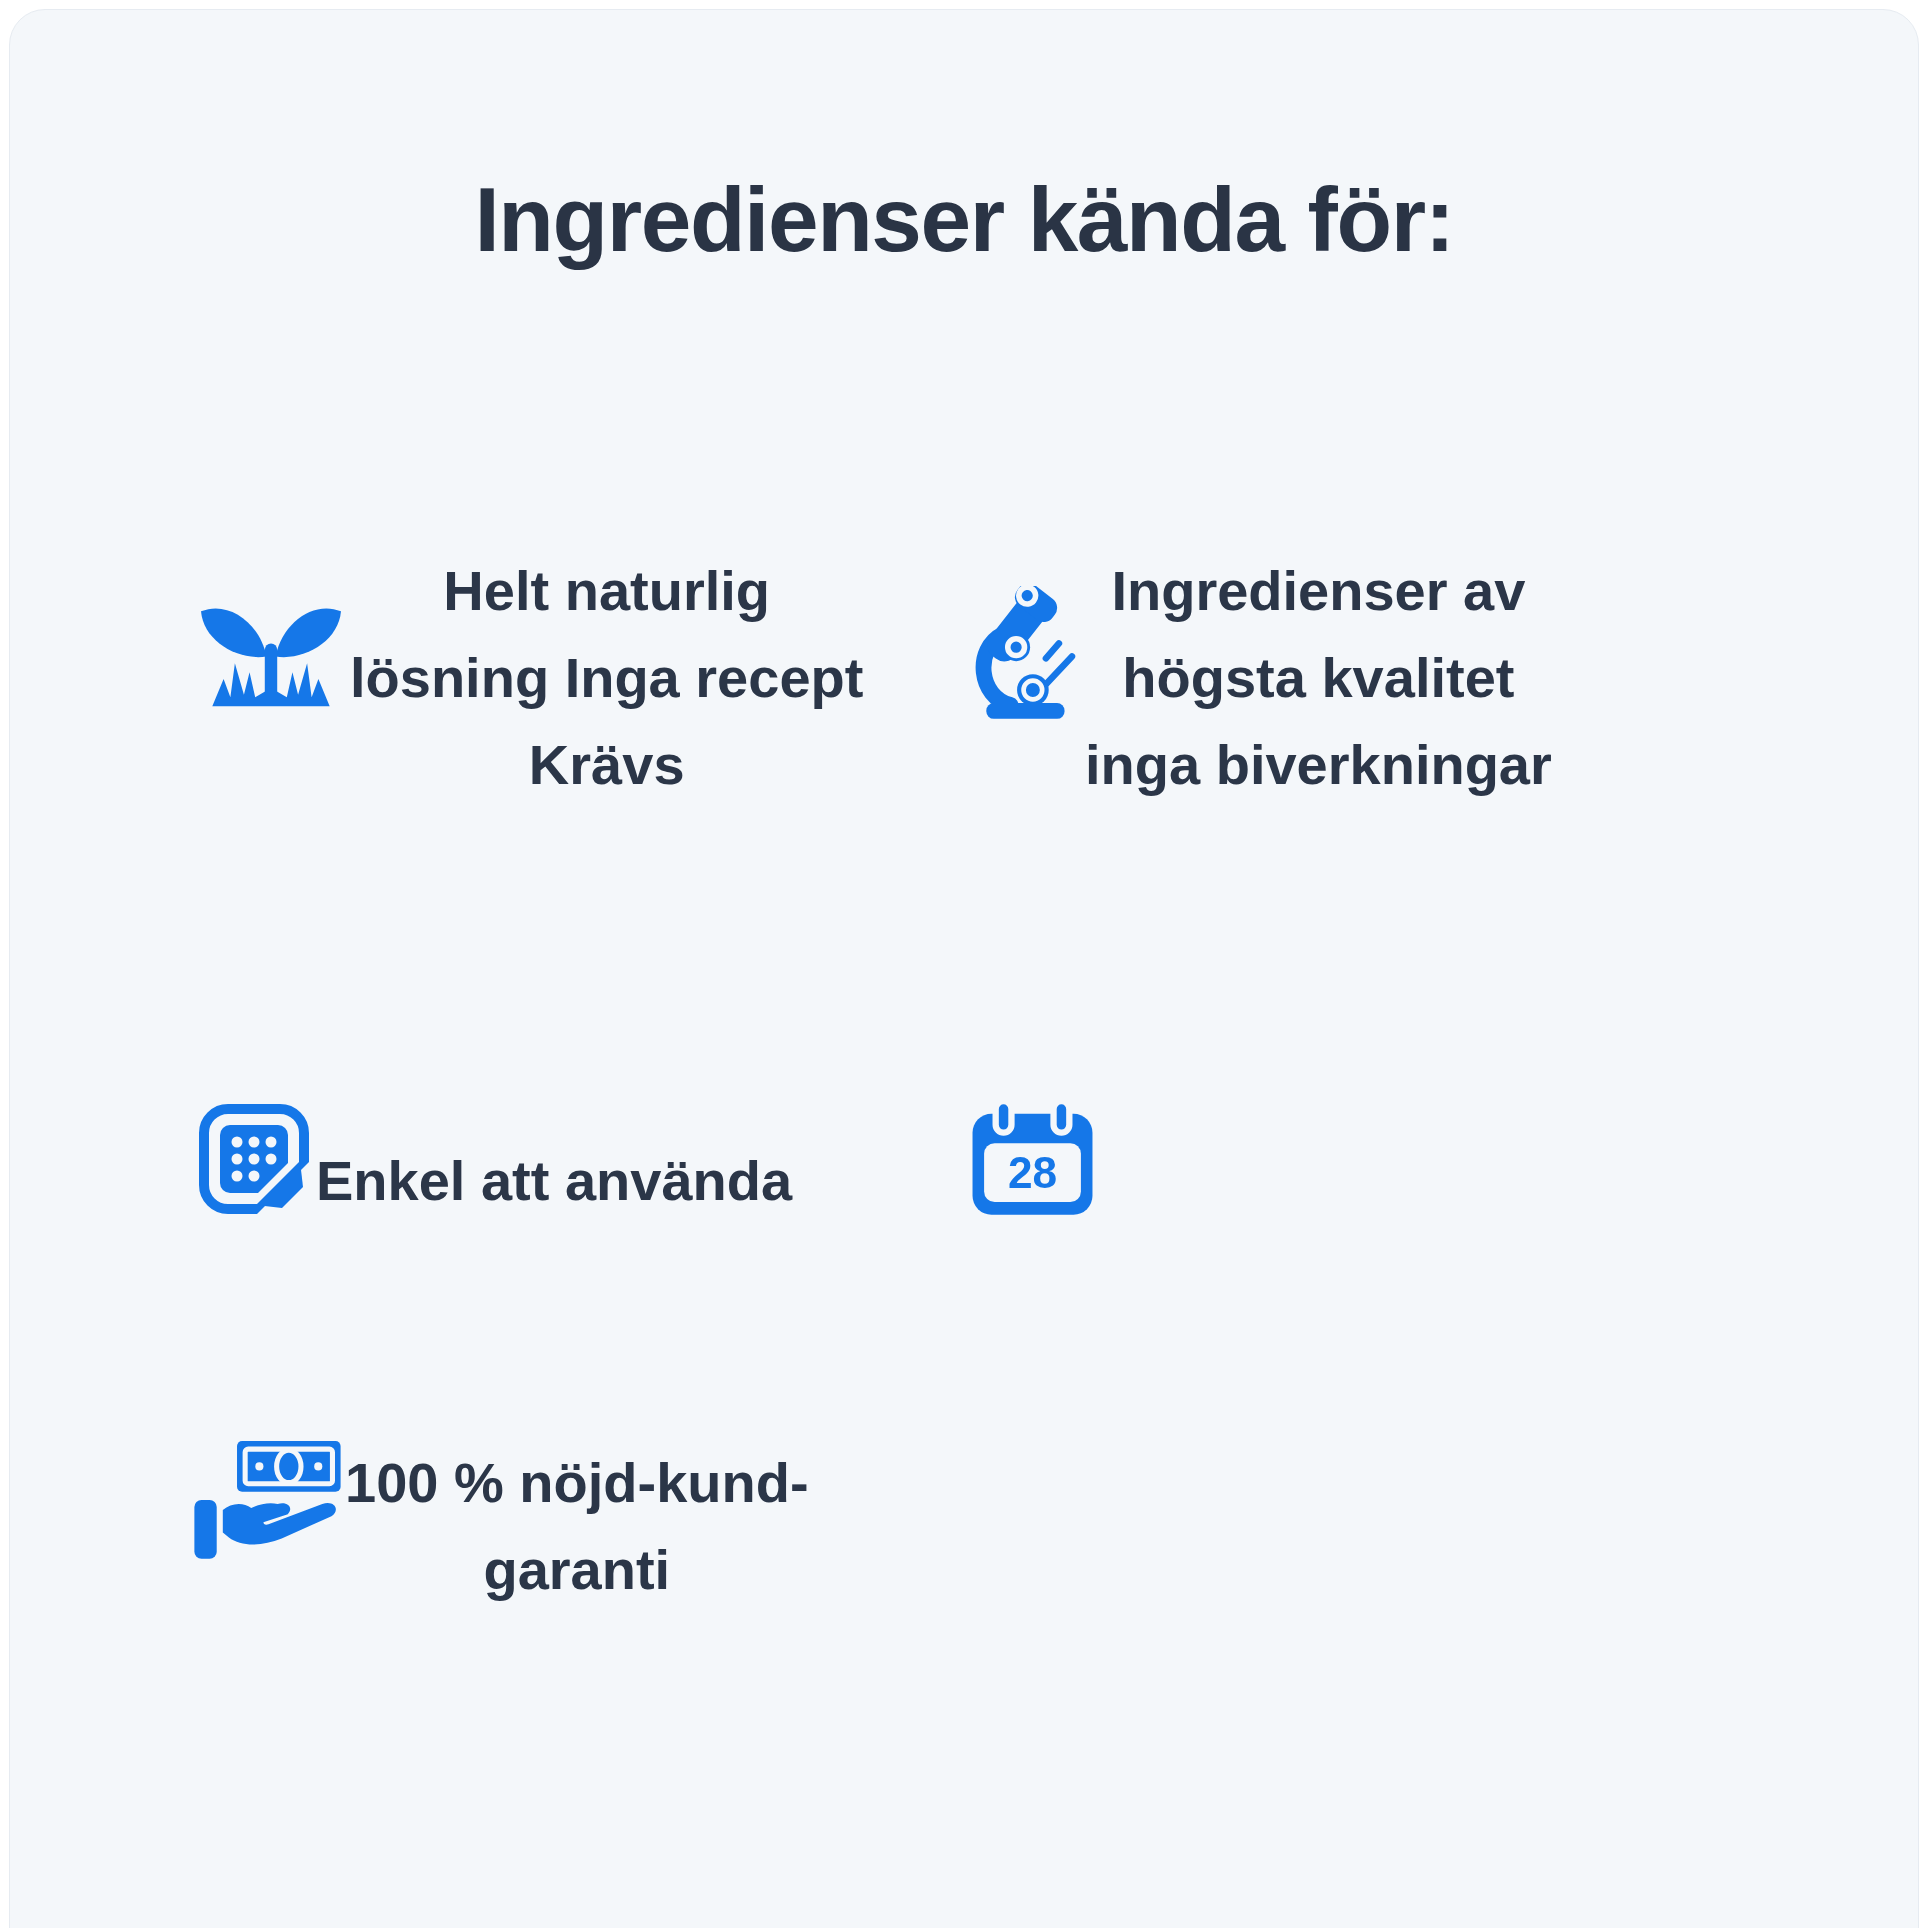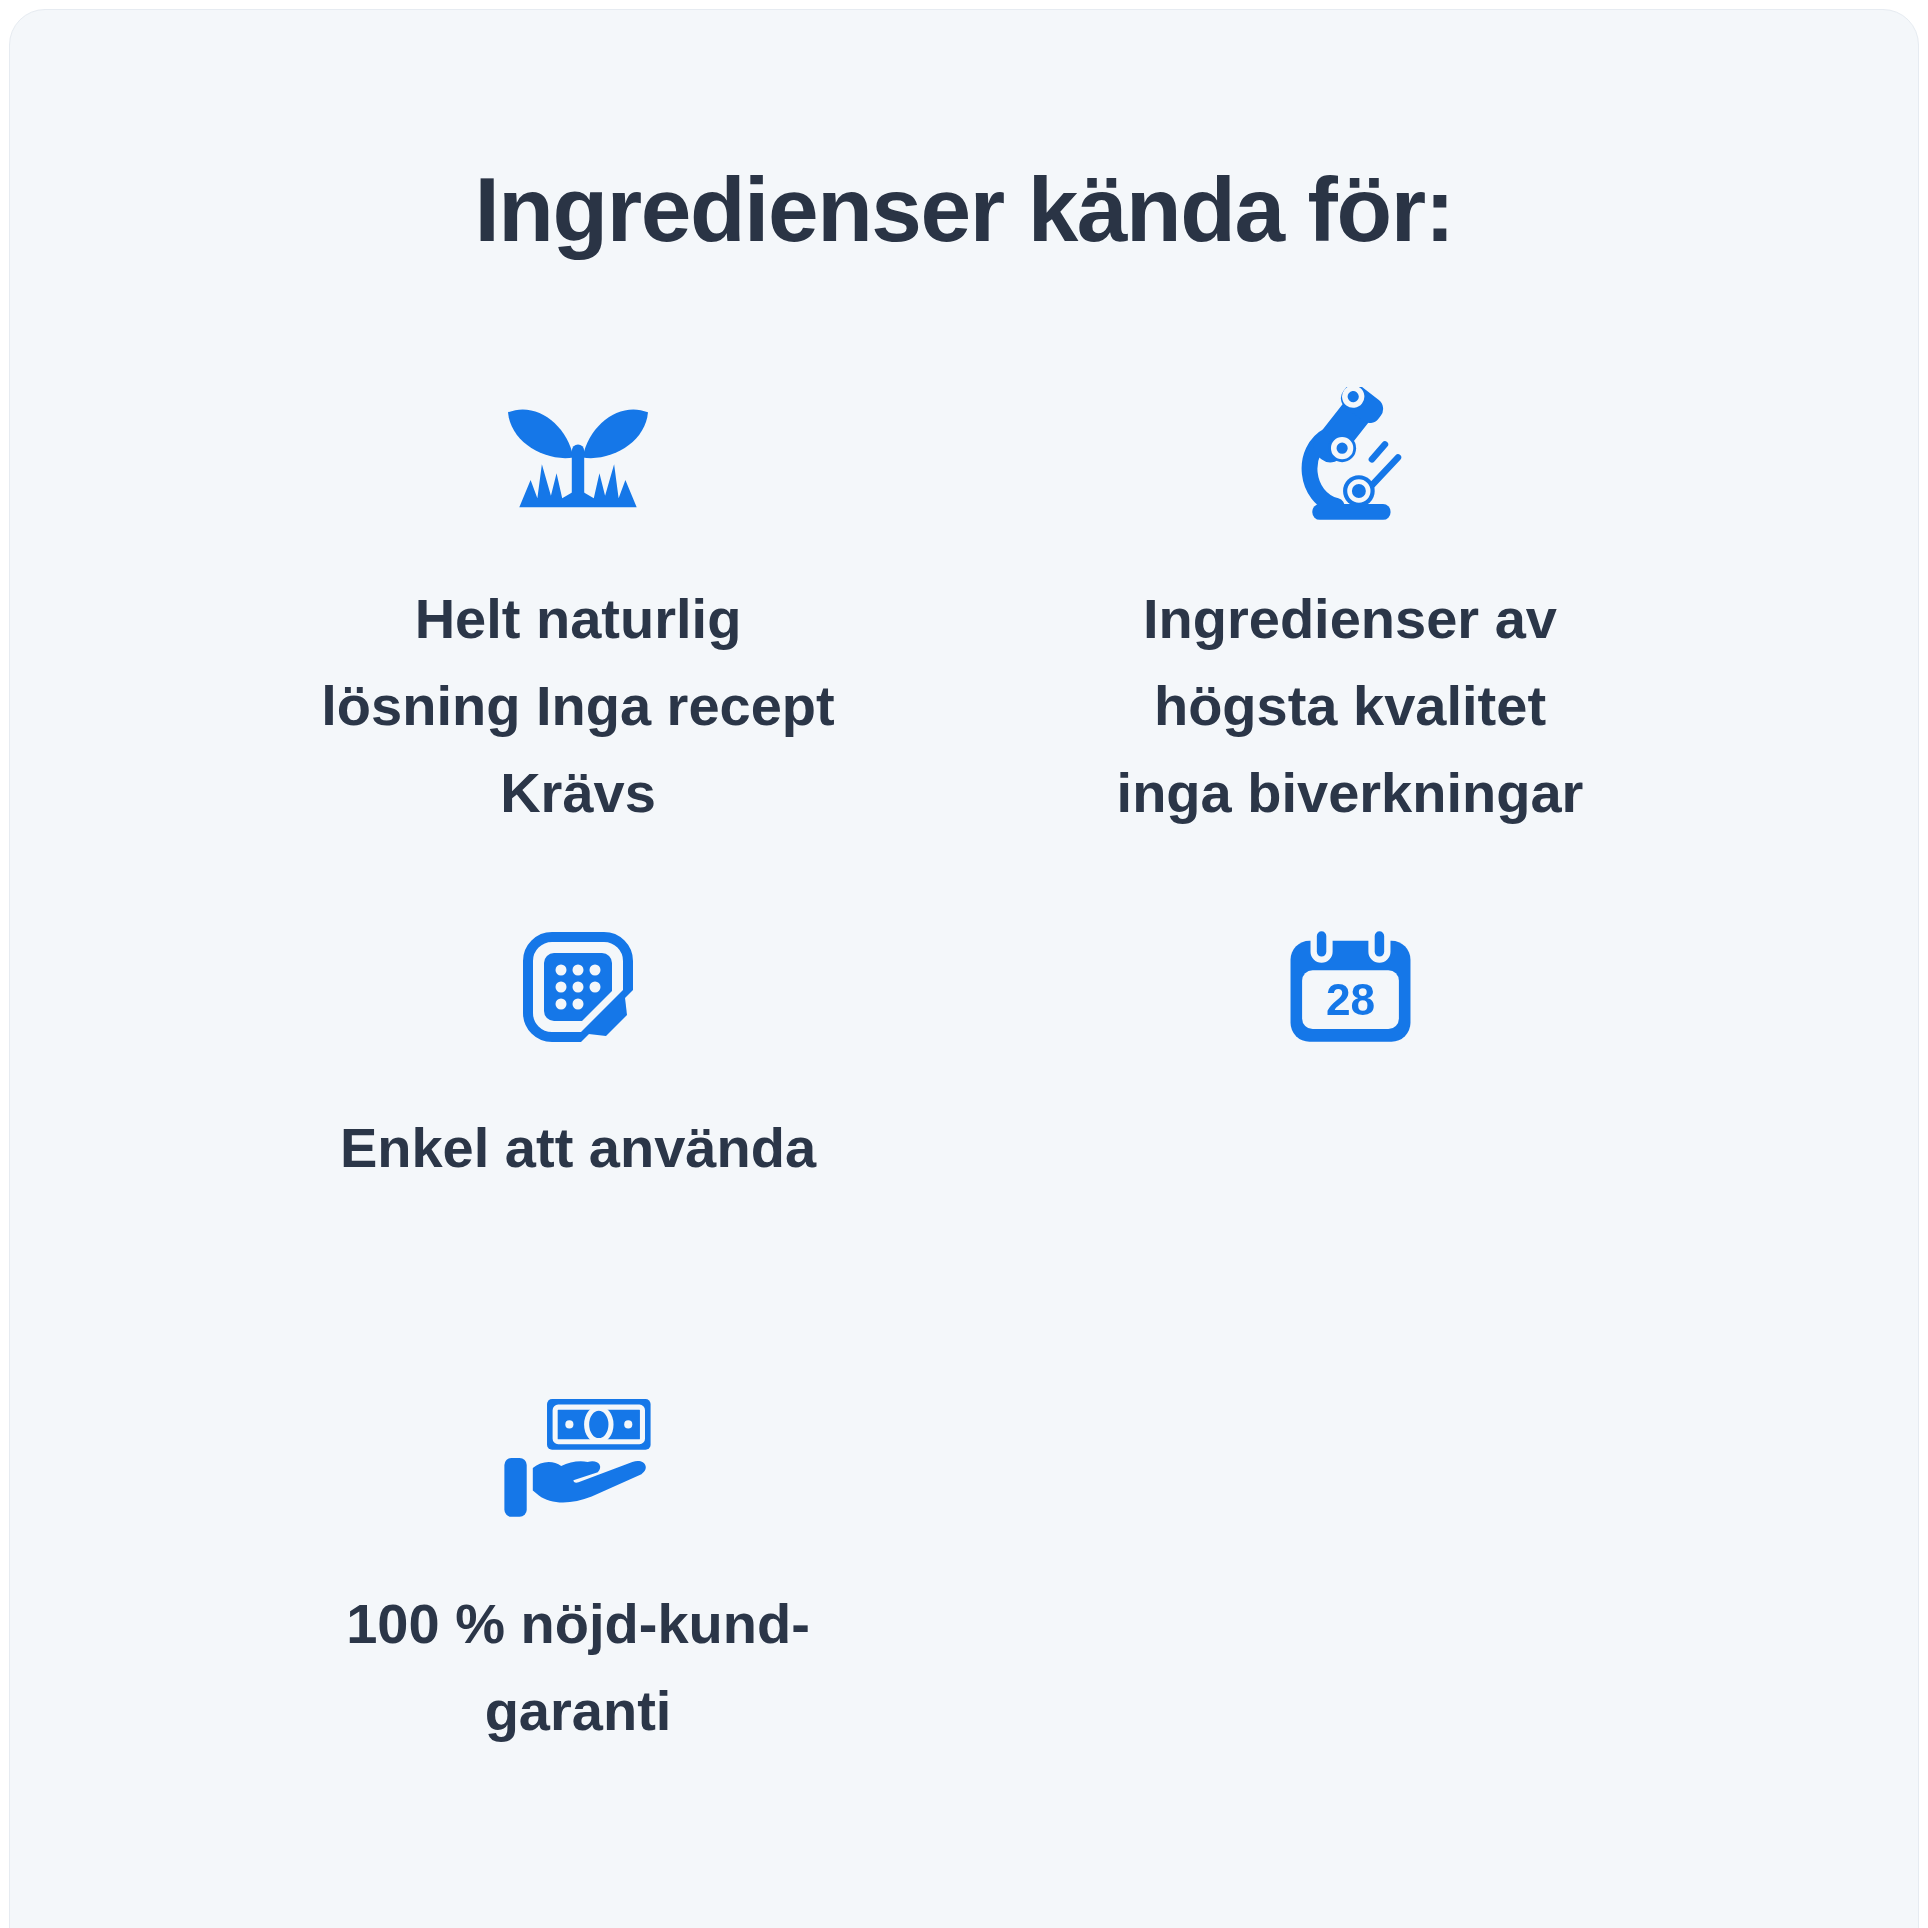--- a/index.html
+++ b/index.html
@@ -12,38 +12,38 @@
   .card{
     position:absolute;
     left:9.4px; right:9.4px; top:9.4px; height:1996px;
     background:#f4f7fa;
     border:0.9px solid #e6ebf1;
     border-radius:36px;
     box-sizing:border-box;
     padding-top:149px;
   }
   .title{
-    margin:0;
+    margin:10px;
     text-align:center;
     font-size:91px;
     line-height:102px;
     font-weight:800;
     letter-spacing:-1.4px;
     color:#2a3445;
   }
   .grid{
     margin-top:121px;
     display:grid;
     grid-template-columns:772px 772px;
     grid-template-rows:529px 476px auto;
     justify-content:center;
   }
   .feature{
     display:flex;
-    flex-direction:column;
+    flex-direction:row;
     align-items:center;
   }
   .icon-box{
     height:151px;
     display:flex;
     align-items:center;
     justify-content:flex-end;
   }
   .caption{
     margin-top:42px;

